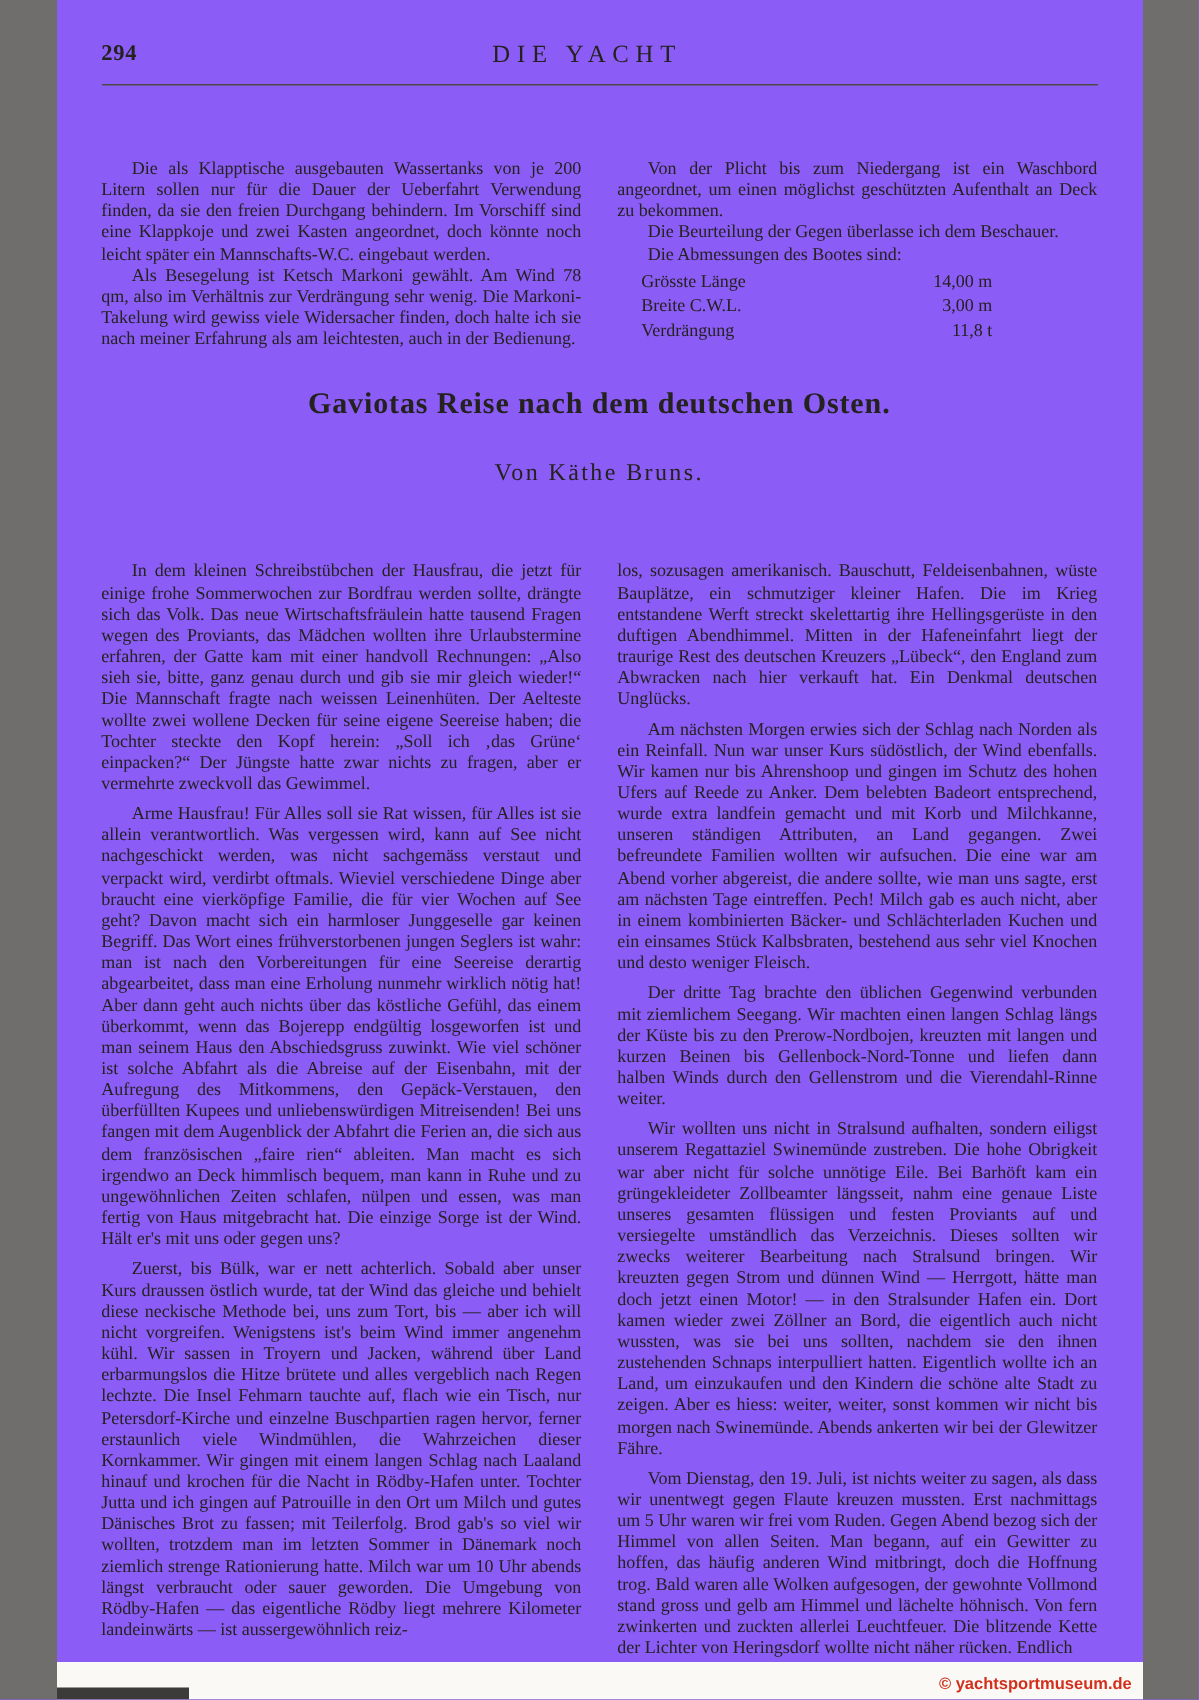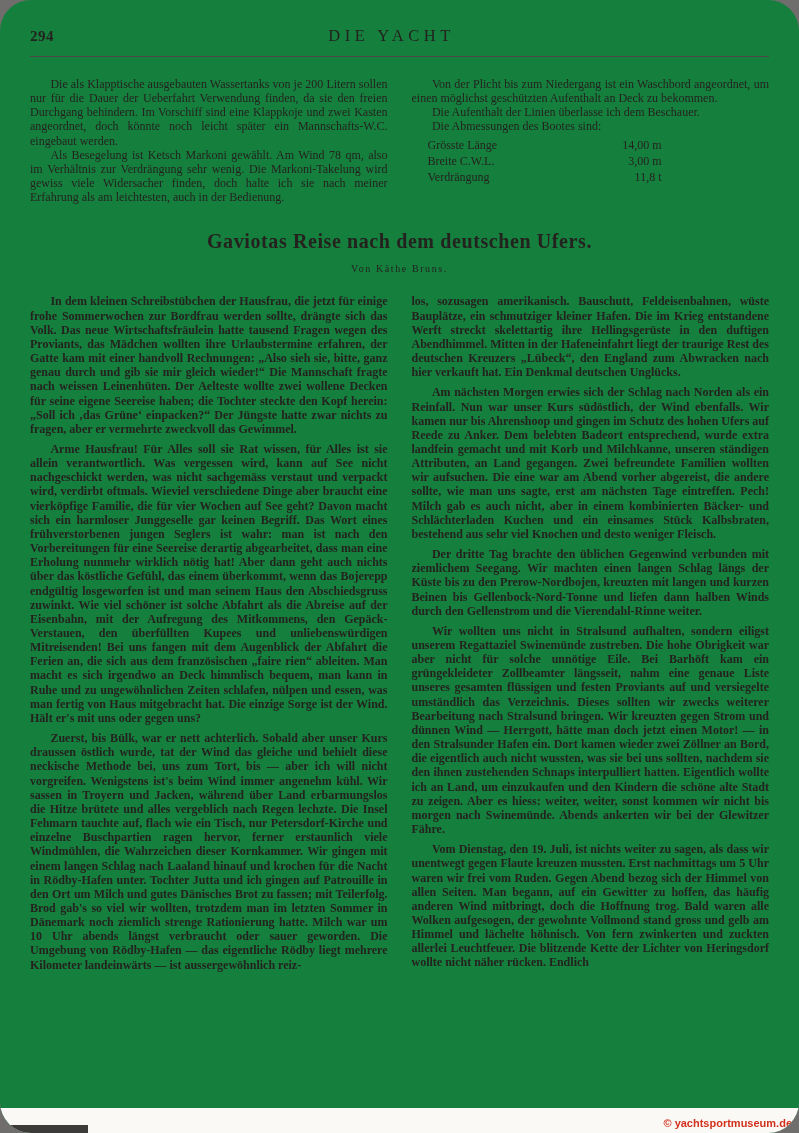--- a/index.html
+++ b/index.html
@@ -3,57 +3,56 @@
 <meta charset="utf-8">
 <style>
   * { box-sizing: border-box; }
   html, body { margin: 0; padding: 0; }
   body {
     background: #6f6e6c;
     font-family: "Liberation Serif", "DejaVu Serif", serif;
   }
   .page {
     position: relative;
-    width: 799px;
+    width: 724px;
     height: 1133px;
     margin: 0 auto;
-    background: #15803d;
+    background: #8b5cf6;
     color: #24221f;
     overflow: hidden;
-    border-radius: 31px;
   }
   .inner { padding: 26px 30px 0 30px; }
 
   .header { position: relative; height: 22px; }
   .page-num {
     position: absolute; left: 0; top: 2px;
     font-weight: bold; font-size: 15px; letter-spacing: 0.5px;
   }
   .journal {
     position: absolute; left: 0; right: 16px; top: 0;
     text-align: center; font-size: 16.5px; letter-spacing: 4.5px;
   }
   .rule { border-top: 1.4px solid #4d4a45; margin-top: 8px; }
 
   .columns { display: flex; gap: 24px; }
-  .col { flex: 1; min-width: 0; text-align: justify; font-size: 12px; line-height: 14.15px; }
+  .col { flex: 1; min-width: 0; text-align: justify; font-size: 12px; line-height: 14.15px; margin-top: 28px; }
   .intro-columns { margin-top: 20px; }
 
   p.para { margin: 0; text-indent: 1.7em; }
   p.para.noindent { text-indent: 0; }
-  .body-col p.para { margin-bottom: 6px; font-weight: bold; }
+  .body-col p.para { margin-bottom: 6px; }
   .body-col p.para:last-child { margin-bottom: 0; }
 
   .dims { margin: 3px 0 0 16px; width: 234px; }
   .dim-row { display: flex; justify-content: space-between; line-height: 16.4px; gap: 42px; }
   .dim-value { text-align: right; }
 
   .article-head { text-align: center; margin-top: 26px; }
   .article-title { font-size: 20px; font-weight: bold; letter-spacing: 0.6px; }
-  .article-byline { margin-top: 10px; font-size: 10px; letter-spacing: 1.6px; }
+  .article-byline { margin-top: 26px; font-size: 16px; letter-spacing: 1.6px; }
 
   .body-columns { margin-top: 20px; }
 
   .watermark-strip {
     position: absolute; left: 0; right: 0; bottom: 0;
     height: 25px; background: #faf9f6;
   }
   .watermark {
     position: absolute; right: 7px; bottom: 4px;
     font-family: "Liberation Sans", sans-serif;
@@ -76,41 +75,41 @@
     </div>
     <div class="rule"></div>
 
     <div class="columns intro-columns">
       <div class="col">
         <p class="para">Die als Klapptische ausgebauten Wassertanks von je 200 Litern sollen nur für die Dauer der Ueberfahrt Verwendung finden, da sie den freien Durchgang behindern. Im Vorschiff sind eine Klappkoje und zwei Kasten angeordnet, doch könnte noch leicht später ein Mannschafts-W.C. eingebaut werden.</p>
         <p class="para">Als Besegelung ist Ketsch Markoni gewählt. Am Wind 78 qm, also im Verhältnis zur Verdrängung sehr wenig. Die Markoni-Takelung wird gewiss viele Widersacher finden, doch halte ich sie nach meiner Erfahrung als am leichtesten, auch in der Bedienung.</p>
       </div>
       <div class="col">
         <p class="para">Von der Plicht bis zum Niedergang ist ein Waschbord angeordnet, um einen möglichst geschützten Aufenthalt an Deck zu bekommen.</p>
-        <p class="para">Die Aufenthalt der Linien überlasse ich dem Beschauer.</p>
+        <p class="para">Die Beurteilung der Gegen überlasse ich dem Beschauer.</p>
         <p class="para">Die Abmessungen des Bootes sind:</p>
         <div class="dims">
           <div class="dim-row">
             <span class="dim-label">Grösste Länge</span>
             <span class="dim-value">14,00 m</span>
           </div>
           <div class="dim-row">
             <span class="dim-label">Breite C.W.L.</span>
             <span class="dim-value">3,00 m</span>
           </div>
           <div class="dim-row">
             <span class="dim-label">Verdrängung</span>
             <span class="dim-value">11,8 t</span>
           </div>
         </div>
       </div>
     </div>
 
     <div class="article-head">
-      <div class="article-title">Gaviotas Reise nach dem deutschen Ufers.</div>
+      <div class="article-title">Gaviotas Reise nach dem deutschen Osten.</div>
       <div class="article-byline">Von Käthe Bruns.</div>
     </div>
 
     <div class="columns body-columns">
       <div class="col body-col">
         <p class="para">In dem kleinen Schreibstübchen der Hausfrau, die jetzt für einige frohe Sommerwochen zur Bordfrau werden sollte, drängte sich das Volk. Das neue Wirtschaftsfräulein hatte tausend Fragen wegen des Proviants, das Mädchen wollten ihre Urlaubstermine erfahren, der Gatte kam mit einer handvoll Rechnungen: „Also sieh sie, bitte, ganz genau durch und gib sie mir gleich wieder!“ Die Mannschaft fragte nach weissen Leinenhüten. Der Aelteste wollte zwei wollene Decken für seine eigene Seereise haben; die Tochter steckte den Kopf herein: „Soll ich ‚das Grüne‘ einpacken?“ Der Jüngste hatte zwar nichts zu fragen, aber er vermehrte zweckvoll das Gewimmel.</p>
         <p class="para">Arme Hausfrau! Für Alles soll sie Rat wissen, für Alles ist sie allein verantwortlich. Was vergessen wird, kann auf See nicht nachgeschickt werden, was nicht sachgemäss verstaut und verpackt wird, verdirbt oftmals. Wieviel verschiedene Dinge aber braucht eine vierköpfige Familie, die für vier Wochen auf See geht? Davon macht sich ein harmloser Junggeselle gar keinen Begriff. Das Wort eines frühverstorbenen jungen Seglers ist wahr: man ist nach den Vorbereitungen für eine Seereise derartig abgearbeitet, dass man eine Erholung nunmehr wirklich nötig hat! Aber dann geht auch nichts über das köstliche Gefühl, das einem überkommt, wenn das Bojerepp endgültig losgeworfen ist und man seinem Haus den Abschiedsgruss zuwinkt. Wie viel schöner ist solche Abfahrt als die Abreise auf der Eisenbahn, mit der Aufregung des Mitkommens, den Gepäck-Verstauen, den überfüllten Kupees und unliebenswürdigen Mitreisenden! Bei uns fangen mit dem Augenblick der Abfahrt die Ferien an, die sich aus dem französischen „faire rien“ ableiten. Man macht es sich irgendwo an Deck himmlisch bequem, man kann in Ruhe und zu ungewöhnlichen Zeiten schlafen, nülpen und essen, was man fertig von Haus mitgebracht hat. Die einzige Sorge ist der Wind. Hält er's mit uns oder gegen uns?</p>
         <p class="para">Zuerst, bis Bülk, war er nett achterlich. Sobald aber unser Kurs draussen östlich wurde, tat der Wind das gleiche und behielt diese neckische Methode bei, uns zum Tort, bis — aber ich will nicht vorgreifen. Wenigstens ist's beim Wind immer angenehm kühl. Wir sassen in Troyern und Jacken, während über Land erbarmungslos die Hitze brütete und alles vergeblich nach Regen lechzte. Die Insel Fehmarn tauchte auf, flach wie ein Tisch, nur Petersdorf-Kirche und einzelne Buschpartien ragen hervor, ferner erstaunlich viele Windmühlen, die Wahrzeichen dieser Kornkammer. Wir gingen mit einem langen Schlag nach Laaland hinauf und krochen für die Nacht in Rödby-Hafen unter. Tochter Jutta und ich gingen auf Patrouille in den Ort um Milch und gutes Dänisches Brot zu fassen; mit Teilerfolg. Brod gab's so viel wir wollten, trotzdem man im letzten Sommer in Dänemark noch ziemlich strenge Rationierung hatte. Milch war um 10 Uhr abends längst verbraucht oder sauer geworden. Die Umgebung von Rödby-Hafen — das eigentliche Rödby liegt mehrere Kilometer landeinwärts — ist aussergewöhnlich reiz-</p>
       </div>
       <div class="col body-col">

